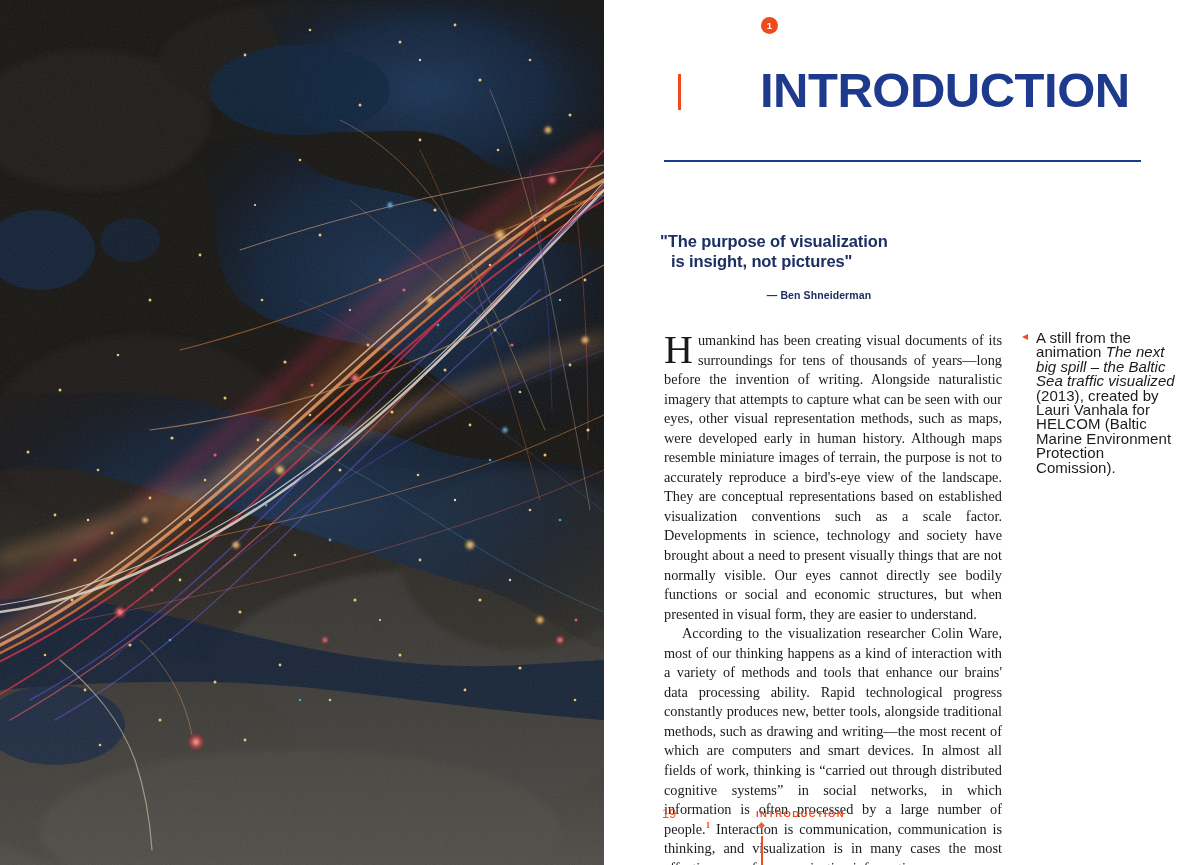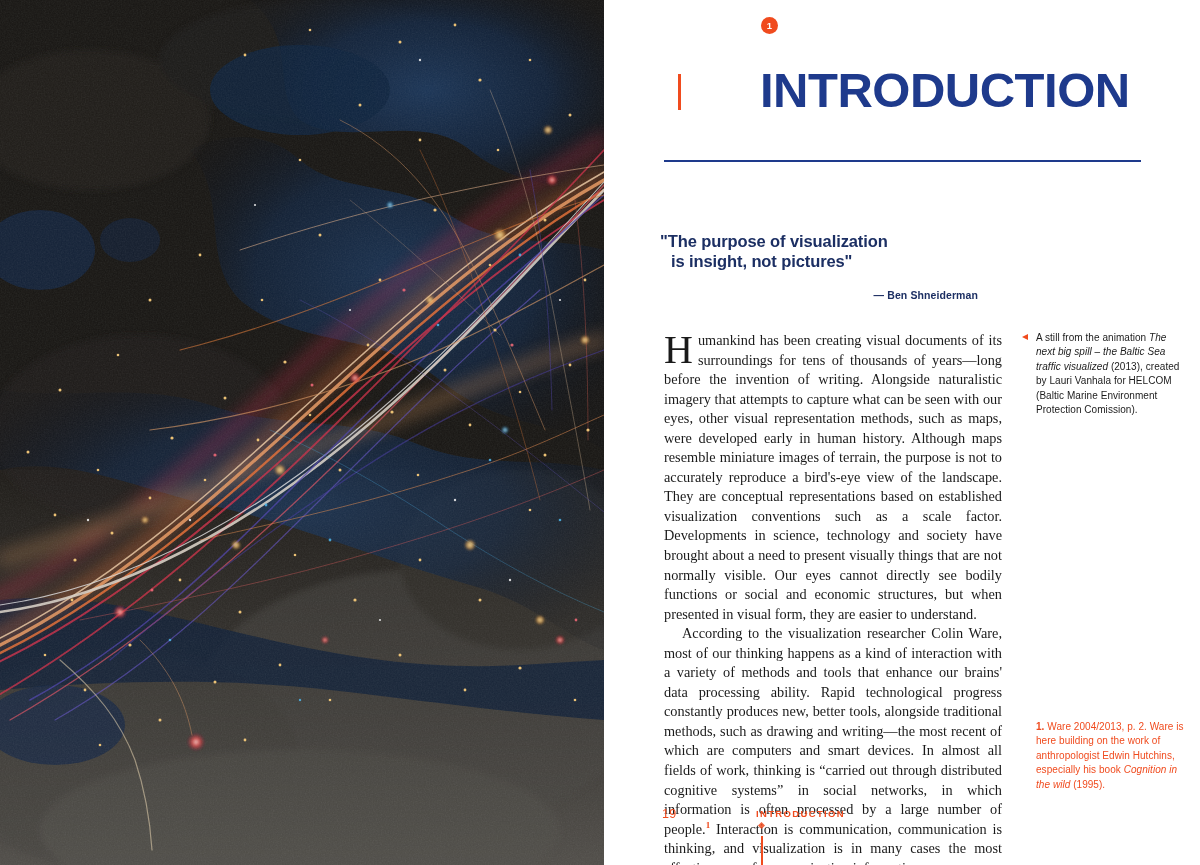--- a/index.html
+++ b/index.html
@@ -111,21 +111,21 @@
     font-family: "Liberation Sans", sans-serif;
     font-size: 16.5px;
     font-weight: bold;
     line-height: 20px;
     color: #1c2f63;
     letter-spacing: -0.1px;
   }
   .quote-line-2 { padding-left: 11px; }
   .quote-attrib {
     margin-top: 18px;
-    text-align: right;
+    text-align: center;
     font-family: "Liberation Sans", sans-serif;
     font-size: 10.5px;
     font-weight: bold;
     color: #1c2f63;
     letter-spacing: 0.1px;
     padding-right: 2px;
   }
 
   
   .body-col {
@@ -157,21 +157,21 @@
     font-size: 9px;
     vertical-align: super;
     font-weight: bold;
     line-height: 0;
   }
 
   
   .sidenote {
     position: absolute;
     font-family: "Liberation Sans", sans-serif;
-    font-size: 10px;
+    font-size: 15px;
     line-height: 14.4px;
     letter-spacing: 0.05px;
   }
   .sidenote-caption {
     left: 432px;
     top: 331px;
     width: 150px;
     color: #1b1b1b;
   }
   .sidenote-footnote {
@@ -496,22 +496,20 @@
         <span class="dropcap">H</span><span>umankind has been creating visual documents of its surroundings for tens of thousands of years—long before the invention of writing. Alongside naturalistic imagery that attempts to capture what can be seen with our eyes, other visual representation methods, such as maps, were developed early in human history. Although maps resemble miniature images of terrain, the purpose is not to accurately reproduce a bird's-eye view of the landscape. They are conceptual representations based on established visualization conventions such as a scale factor. Developments in science, technology and society have brought about a need to present visually things that are not normally visible. Our eyes cannot directly see bodily functions or social and economic structures, but when presented in visual form, they are easier to understand.</span>
       </p>
       <p><span>According to the visualization researcher Colin Ware, most of our thinking happens as a kind of interaction with a variety of methods and tools that enhance our brains' data processing ability. Rapid technological progress constantly produces new, better tools, alongside traditional methods, such as drawing and writing—the most recent of which are computers and smart devices. In almost all fields of work, thinking is “carried out through distributed cognitive systems” in social networks, in which information is often processed by a large number of people.</span><sup class="footnote-ref">1</sup><span> Interaction is communication, communication is thinking, and visualization is in many cases the most effective way of communicating information.</span>
       </p>
     </div>
 
     <div class="caption-arrow"></div>
     <div class="sidenote sidenote-caption"><span>A still from the animation </span><span class="italic">The next big spill – the Baltic Sea traffic visualized</span><span> (2013), created by Lauri Vanhala for HELCOM (Baltic Marine Environment Protection Comission).</span>
     </div>
 
-    <div class="sidenote sidenote-footnote"><span class="fn-num">1.</span><span>  Ware 2004/2013, p. 2. Ware is here building on the work of anthropologist Edwin Hutchins, especially his book </span><span class="italic">Cognition in the wild</span><span> (1995).</span>
-    </div>
 
     <div class="folio">19</div>
     <div class="running-head">INTRODUCTION</div>
     <div class="footer-marker"></div>
     <div class="footer-tick"></div>
 
   </div>
 </div>
 
 </body></html>

